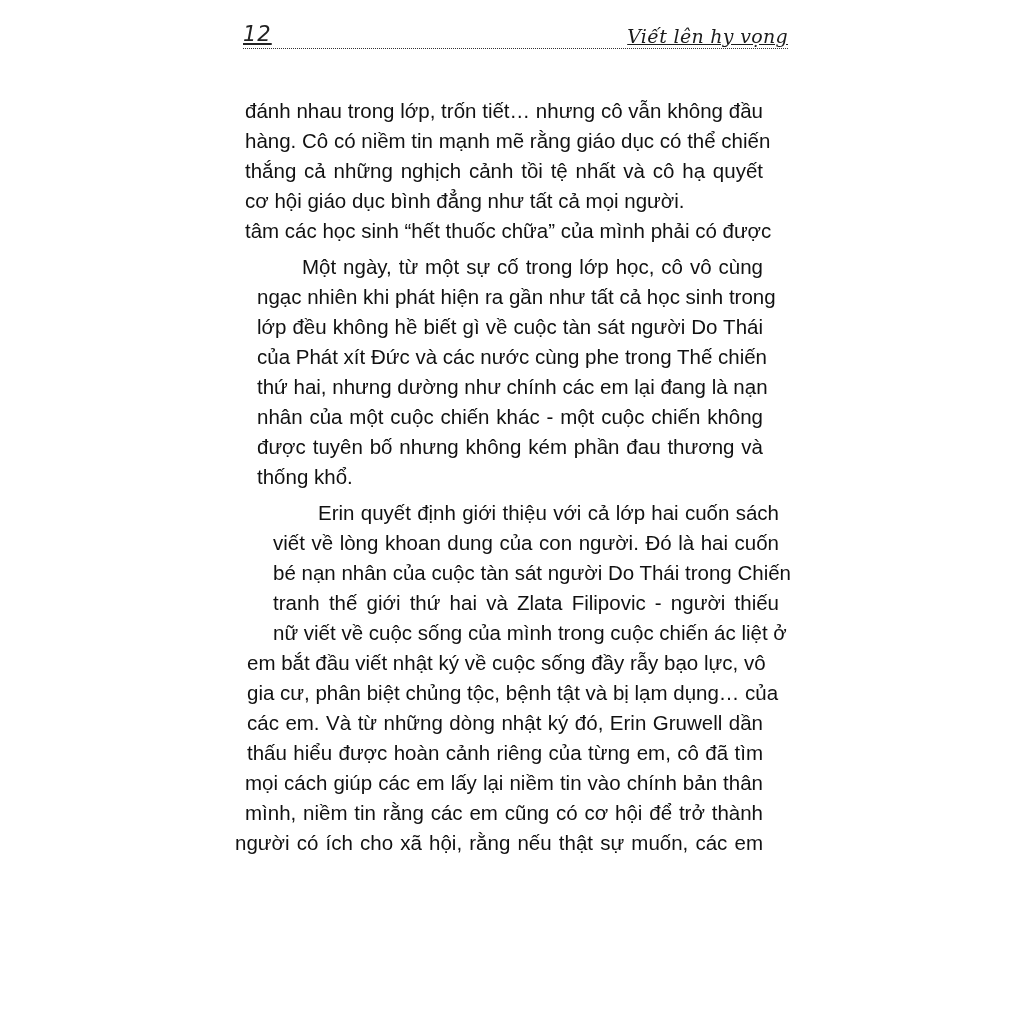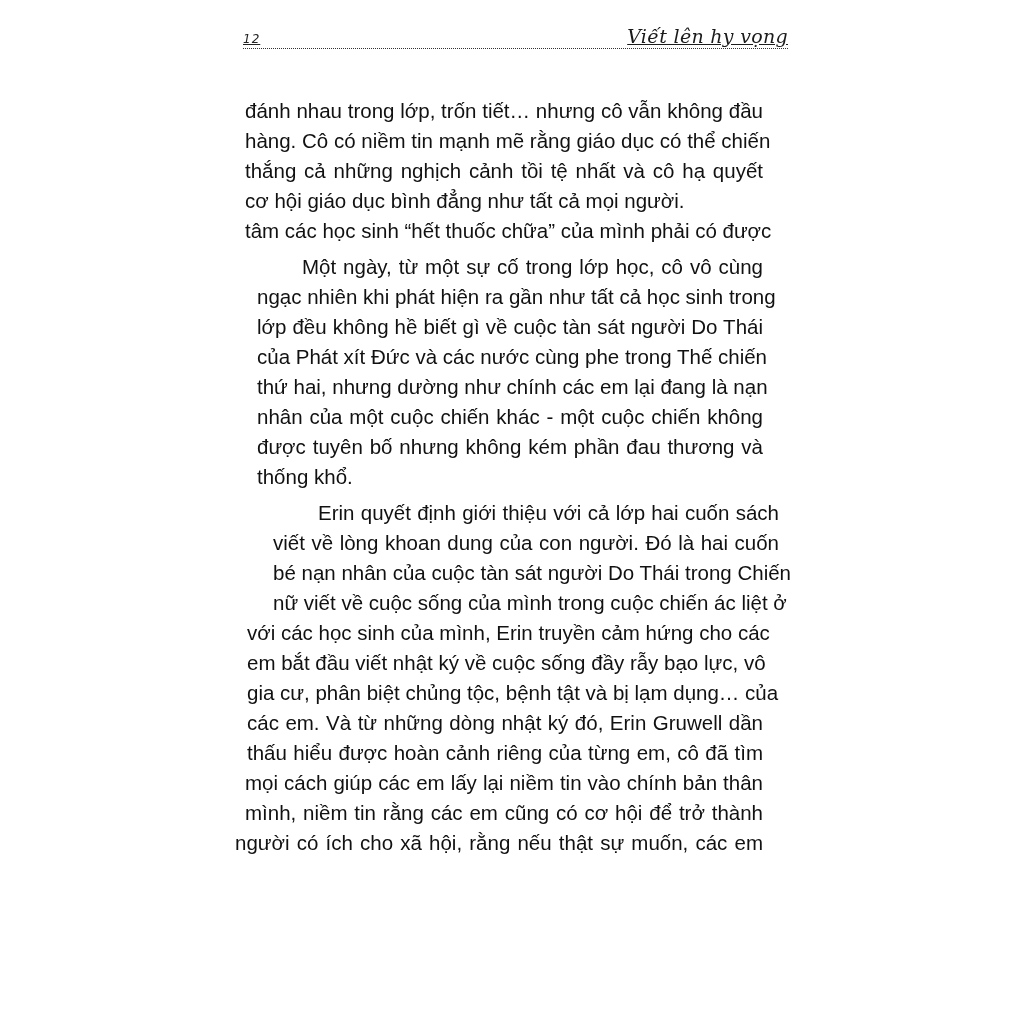--- a/index.html
+++ b/index.html
@@ -30,21 +30,21 @@
       width: 545px;
       height: 28px;
       border-bottom: 1.5px dotted #333;
     }
     .page-number {
       position: absolute;
       left: 0;
       bottom: 2px;
       font-family: "DejaVu Sans", sans-serif;
       font-style: italic;
-      font-size: 12px;
+      font-size: 21px;
       color: #222;
       text-decoration: underline;
       letter-spacing: 1px;
     }
     .book-title {
       position: absolute;
       right: 0;
       bottom: 1px;
       font-family: "DejaVu Serif", serif;
       font-style: italic;
@@ -118,22 +118,22 @@
       <span class="line shift-p2">được tuyên bố nhưng không kém phần đau thương và</span>
       <span class="line last shift-p2">thống khổ.</span>
     </div>
 
     <div class="para-gap"></div>
 
     <div>
       <span class="line indent shift-p3">Erin quyết định giới thiệu với cả lớp hai cuốn sách</span>
       <span class="line shift-p3">viết về lòng khoan dung của con người. Đó là hai cuốn</span>
       <span class="line shift-p3">bé nạn nhân của cuộc tàn sát người Do Thái trong Chiến</span>
+      <span class="line shift-p3">tranh thế giới thứ hai và Zlata Filipovic - người thiếu</span>
       <span class="line shift-p3">nữ viết về cuộc sống của mình trong cuộc chiến ác liệt ở</span>
-      <span class="line shift-p3b">với các học sinh của mình, Erin truyền cảm hứng cho các</span>
       <span class="line shift-p3b">em bắt đầu viết nhật ký về cuộc sống đầy rẫy bạo lực, vô</span>
       <span class="line shift-p3b">gia cư, phân biệt chủng tộc, bệnh tật và bị lạm dụng… của</span>
       <span class="line shift-p3b">các em. Và từ những dòng nhật ký đó, Erin Gruwell dần</span>
       <span class="line shift-p3b">thấu hiểu được hoàn cảnh riêng của từng em, cô đã tìm</span>
       <span class="line">mọi cách giúp các em lấy lại niềm tin vào chính bản thân</span>
       <span class="line">mình, niềm tin rằng các em cũng có cơ hội để trở thành</span>
       <span class="line shift-last">người có ích cho xã hội, rằng nếu thật sự muốn, các em</span>
     </div>
 
   </div>

